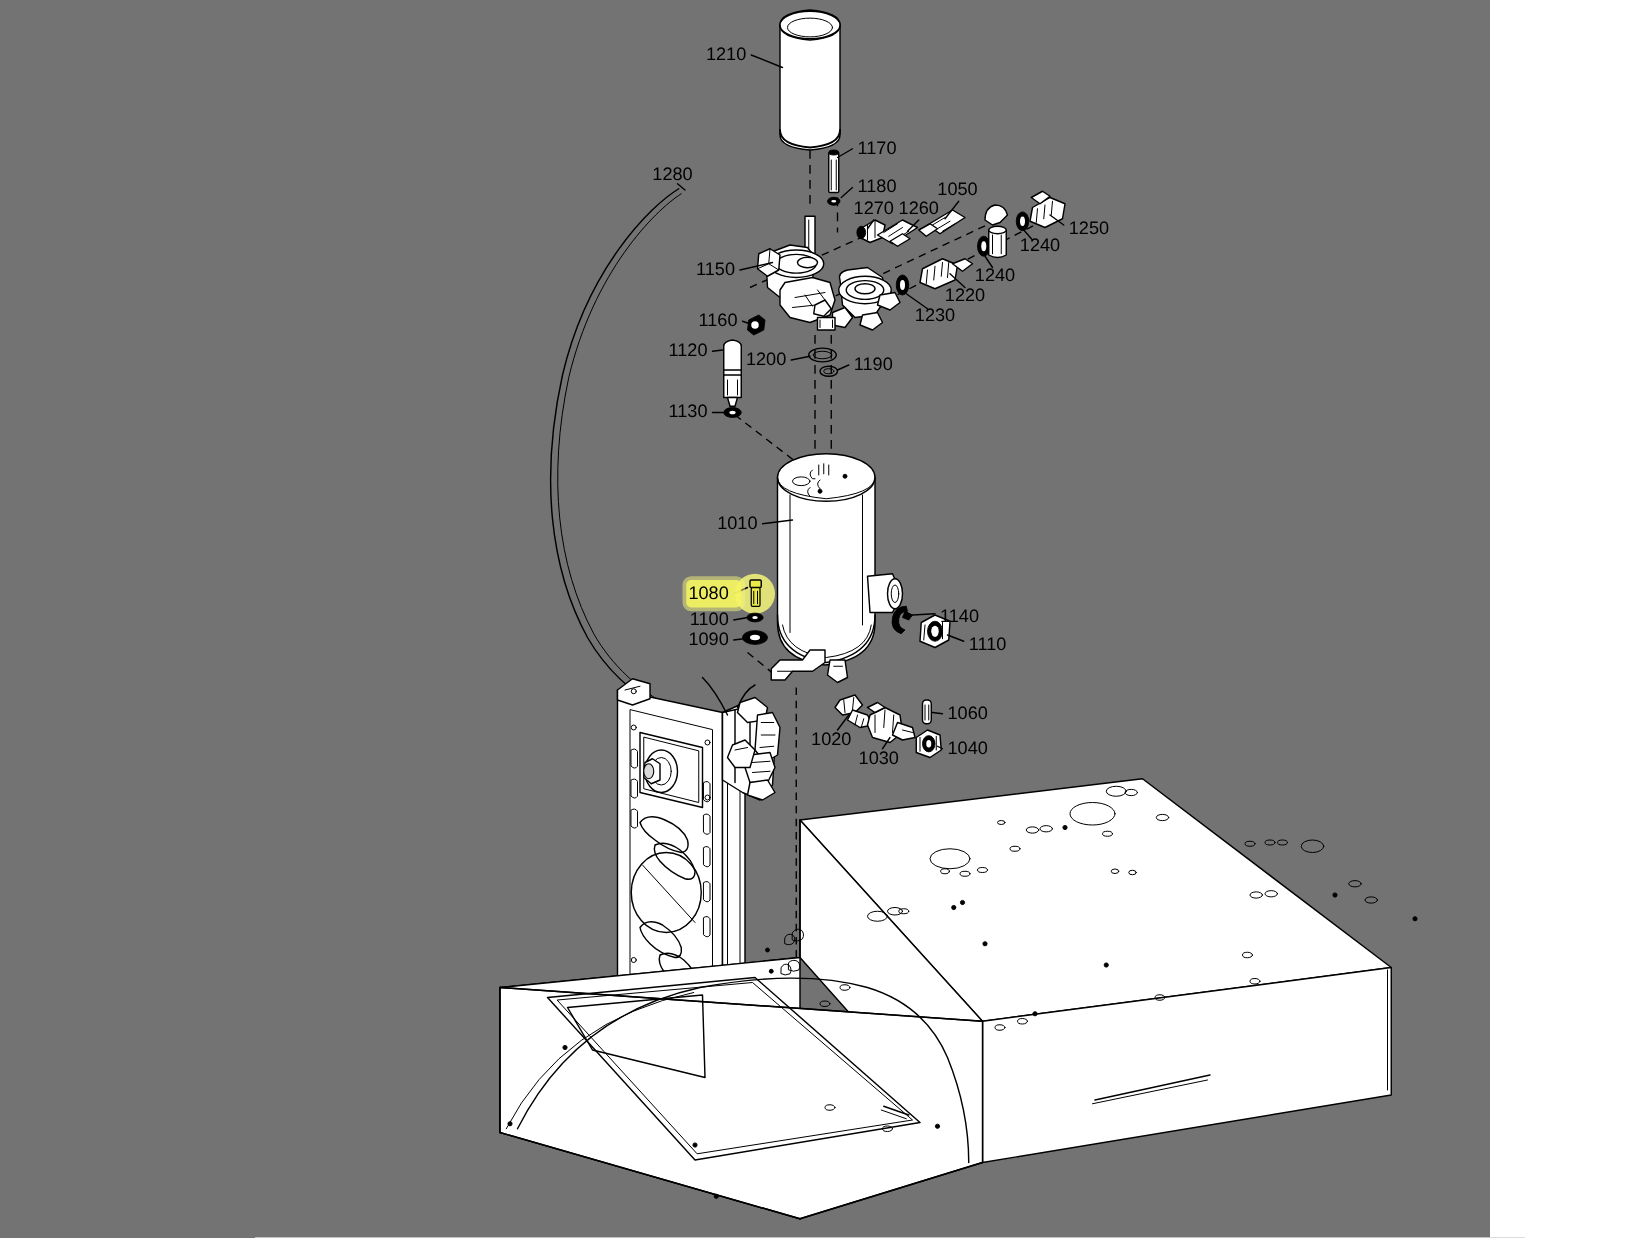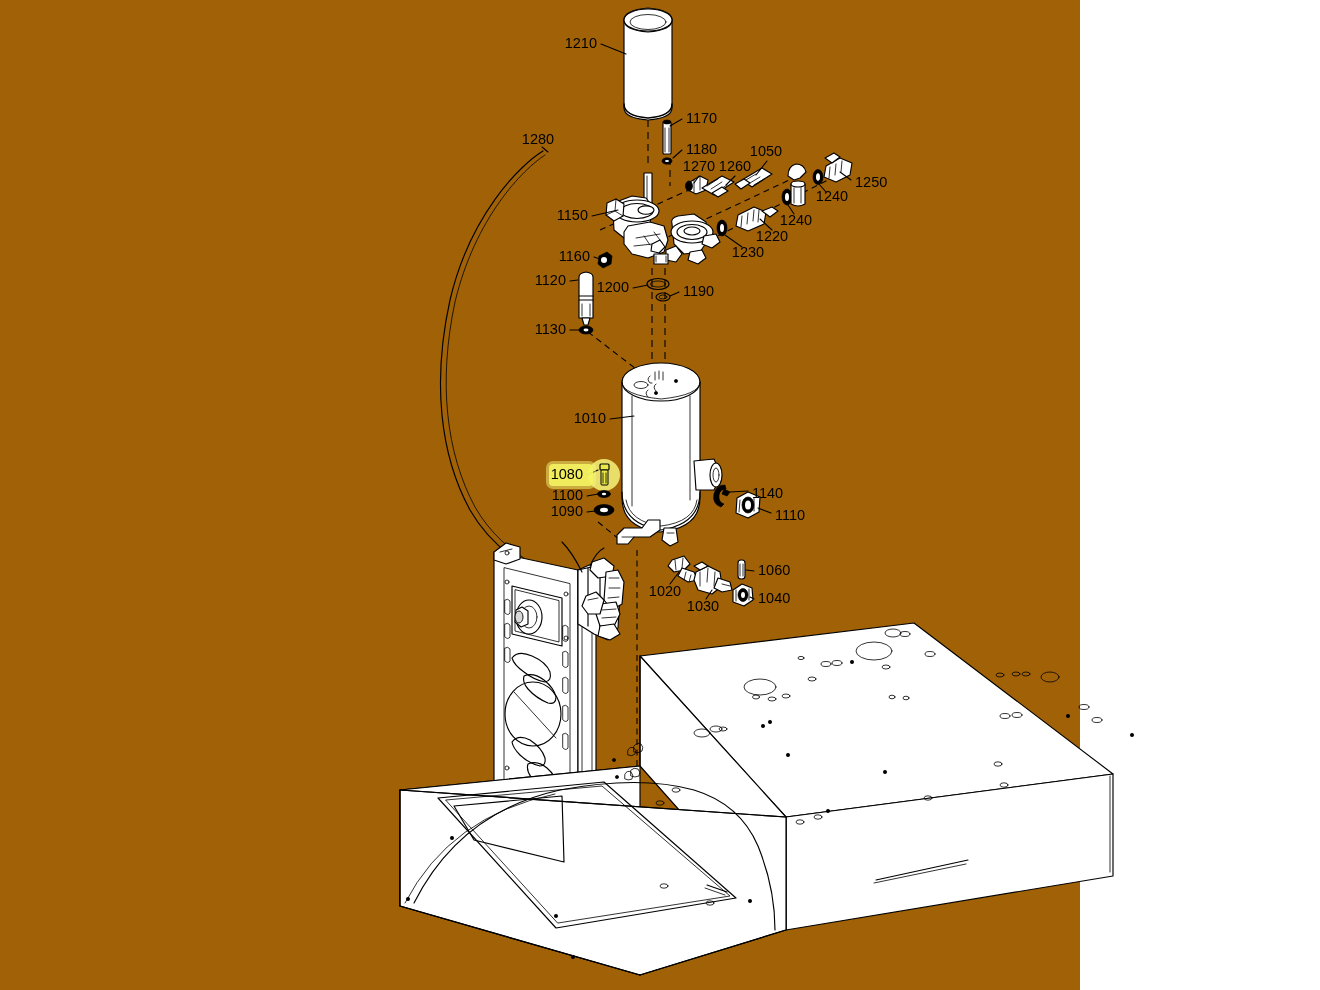--- a/index.html
+++ b/index.html
@@ -9,23 +9,23 @@
     background: #ffffff;
   }
   body {
     width: 1320px;
     height: 990px;
     overflow: hidden;
     font-family: "Liberation Sans", sans-serif;
   }
   #diagram-root {
     position: relative;
-    width: 1080px;
+    width: 1192px;
     height: 990px;
-    background: #a16207;
+    background: #737373;
   }
   svg#parts-svg {
     position: absolute;
     top: 0;
     left: 0;
     width: 1320px;
     height: 990px;
     display: block;
   }
   .ln   { fill: none; stroke: #000000; stroke-width: 1.15; stroke-linejoin: round; stroke-linecap: round; }

